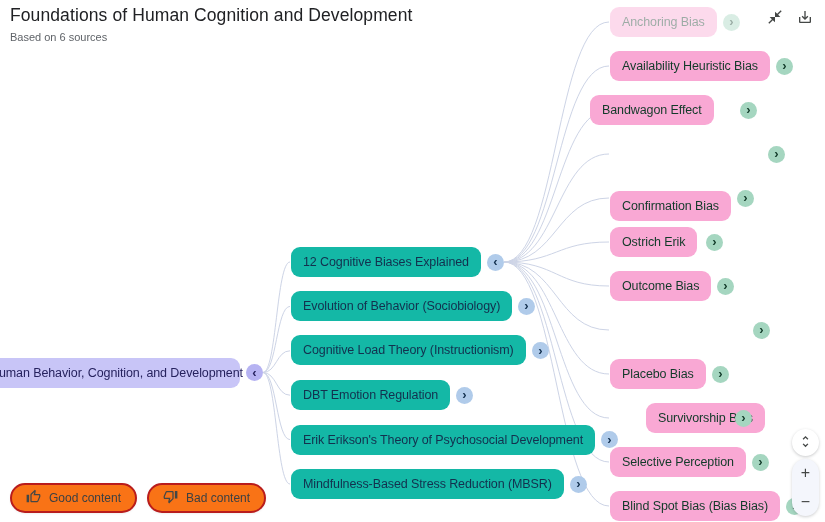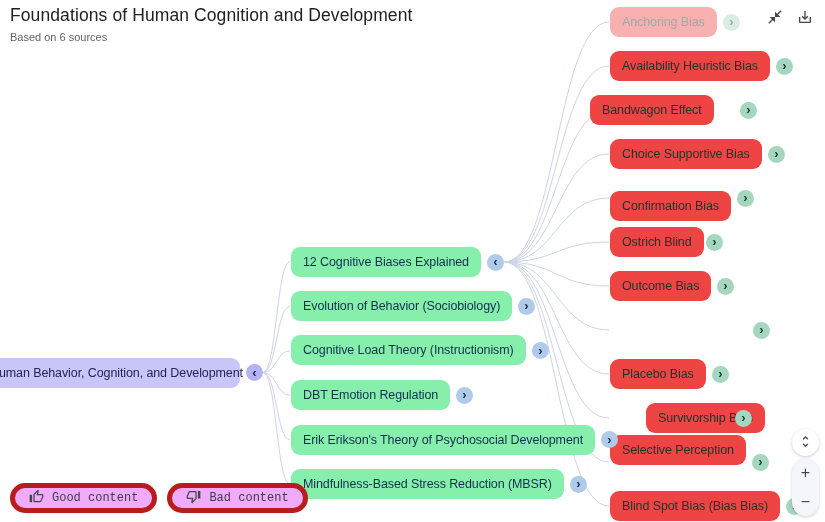--- a/index.html
+++ b/index.html
@@ -17,36 +17,36 @@
 
   
   .toolbar{position:absolute;right:8px;top:6px;z-index:6;display:flex;gap:6px;}
   .icon-btn{width:24px;height:24px;border:none;background:transparent;padding:2px;
             cursor:pointer;color:#444746;display:flex;align-items:center;justify-content:center;}
   .icon-btn svg{width:16px;height:16px;fill:#444746;}
 
   
   .node{position:absolute;height:30px;line-height:30px;border-radius:9px;padding:0 12px;
         font-size:12.5px;letter-spacing:-.1px;white-space:nowrap;z-index:2;}
-  .node.branch{background:#86efac;color:#13304e;}
-  .node.leaf{background:#ef4444;color:#123a29;}
+  .node.branch{background:#14b8a6;color:#13304e;}
+  .node.leaf{background:#f9a8d4;color:#123a29;}
   .node.root{background:#c8c5f7;color:#26225e;text-align:center;padding:0;}
   .toggle{position:absolute;width:17px;height:17px;border-radius:50%;border:none;padding:0;
           font-family:inherit;font-size:13px;font-weight:bold;line-height:16px;text-align:center;
           cursor:pointer;z-index:3;}
   .toggle.branch{background:#b0cbea;color:#13304e;}
   .toggle.leaf{background:#a5d6c0;color:#123a29;}
   .toggle.root{background:#b6b3f2;color:#26225e;}
   .faded{opacity:.42;}
 
   
   .feedback{position:absolute;left:10px;top:483px;z-index:6;display:flex;gap:10px;}
   .pill-btn{height:30px;display:flex;align-items:center;gap:8px;padding:0 14px;
-            background:#f0abfc;border:5px solid #b91c1c;border-radius:16px;cursor:pointer;
-            font-family:Liberation Mono, monospace;font-size:12px;color:#3c4043;
+            background:#f97316;border:2px solid #b91c1c;border-radius:16px;cursor:pointer;
+            font-family:Liberation Sans, sans-serif;font-size:12px;color:#3c4043;
             box-shadow:0 1px 2px rgba(60,64,67,.08);}
   .pill-btn svg{width:15px;height:15px;fill:#444746;}
 
   
   .pan-toggle{position:absolute;left:792px;top:429px;width:27px;height:27px;border-radius:50%;
               border:none;background:#fff;cursor:pointer;z-index:6;
               box-shadow:0 1px 3px rgba(60,64,67,.28);display:flex;align-items:center;justify-content:center;}
   .pan-toggle svg{width:15px;height:15px;fill:#444746;}
   .zoom-pill{position:absolute;left:792px;top:459px;width:27px;height:57px;border-radius:14px;
              background:#f4f6fc;z-index:6;box-shadow:0 1px 3px rgba(60,64,67,.25);
@@ -94,34 +94,33 @@
       <div class="node branch" style="left: 291px; top: 424.6px;"><span>Erik Erikson's Theory of Psychosocial Development</span></div>
       <button class="toggle branch" style="left: 601px; top: 431.1px;">›</button>
       <div class="node branch" style="left: 291px; top: 469px;"><span>Mindfulness-Based Stress Reduction (MBSR)</span></div>
       <button class="toggle branch" style="left: 570px; top: 475.5px;">›</button>
       <div class="node leaf faded" style="left: 610px; top: 7px;"><span>Anchoring Bias</span></div>
       <button class="toggle leaf faded" style="left: 723px; top: 13.5px;">›</button>
       <div class="node leaf" style="left: 610px; top: 51px;"><span>Availability Heuristic Bias</span></div>
       <button class="toggle leaf" style="left: 776px; top: 57.5px;">›</button>
       <div class="node leaf" style="left: 590px; top: 95px;"><span>Bandwagon Effect</span></div>
       <button class="toggle leaf" style="left: 740px; top: 101.5px;">›</button>
-      <div class="node leaf" style="left: 610px; top: 139px;"><span>Choice Supportive Bias</span></div>
       <button class="toggle leaf" style="left: 768px; top: 145.5px;">›</button>
       <div class="node leaf" style="left: 610px; top: 191px;"><span>Confirmation Bias</span></div>
       <button class="toggle leaf" style="left: 737px; top: 189.5px;">›</button>
-      <div class="node leaf" style="left: 610px; top: 227px;"><span>Ostrich Blind</span></div>
+      <div class="node leaf" style="left: 610px; top: 227px;"><span>Ostrich Erik</span></div>
       <button class="toggle leaf" style="left: 706px; top: 233.5px;">›</button>
       <div class="node leaf" style="left: 610px; top: 271px;"><span>Outcome Bias</span></div>
       <button class="toggle leaf" style="left: 717px; top: 277.5px;">›</button>
       <button class="toggle leaf" style="left: 753px; top: 321.5px;">›</button>
       <div class="node leaf" style="left: 610px; top: 359px;"><span>Placebo Bias</span></div>
       <button class="toggle leaf" style="left: 712px; top: 365.5px;">›</button>
       <div class="node leaf" style="left: 646px; top: 403px;"><span>Survivorship Bias</span></div>
       <button class="toggle leaf" style="left: 735px; top: 409.5px;">›</button>
-      <div class="node leaf" style="left: 610px; top: 435px;"><span>Selective Perception</span></div>
+      <div class="node leaf" style="left: 610px; top: 447px;"><span>Selective Perception</span></div>
       <button class="toggle leaf" style="left: 752px; top: 453.5px;">›</button>
       <div class="node leaf" style="left: 610px; top: 491px;"><span>Blind Spot Bias (Bias Bias)</span></div>
       <button class="toggle leaf" style="left: 786px; top: 497.5px;">›</button>
     </div>
 
   <header>
     <h1 class="title">Foundations of Human Cognition and Development</h1>
     <div class="subtitle">Based on 6 sources</div>
   </header>
 

